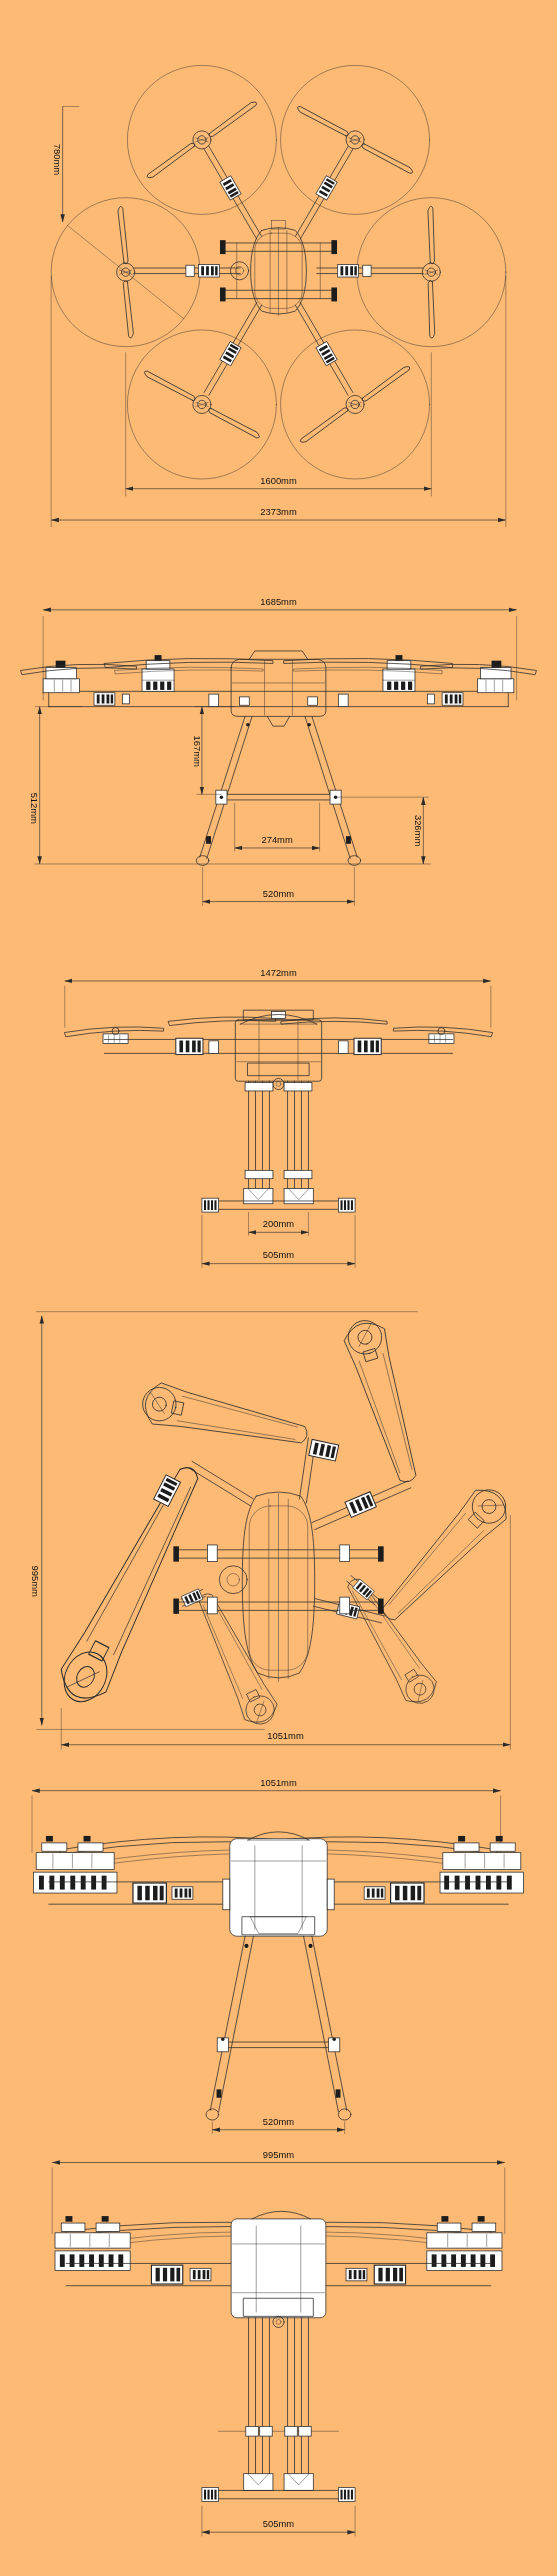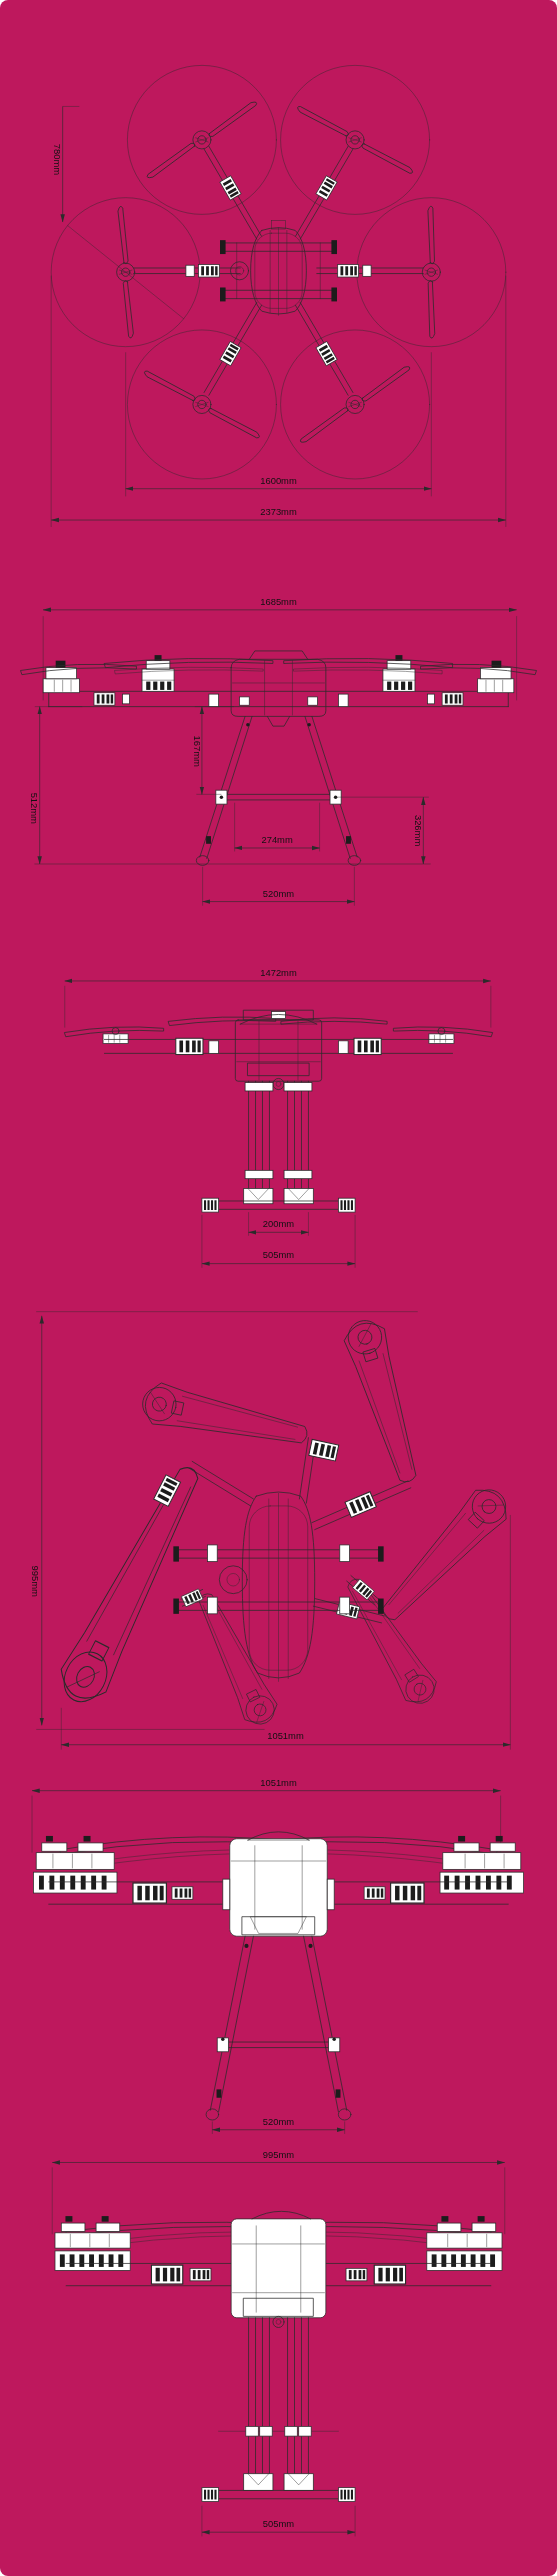--- a/index.html
+++ b/index.html
@@ -1,17 +1,17 @@
 <!DOCTYPE html>
 <html style="font-size:11px"><head>
 <meta charset="utf-8">
 <style>
   html,body{margin:0;padding:0;background:#fff;}
   body{width:557px;height:2576px;font-family:"Liberation Sans",sans-serif;}
-  .sheet{position:relative;width:557px;height:2576px;background:#be185d;overflow:hidden;border-radius:8px;}
+  .sheet{position:relative;width:557px;height:2576px;background:#fdba74;overflow:hidden;}
   svg{position:absolute;top:0;left:0;}
   .ln{stroke:#2b2b2b;fill:none;stroke-width:1.1;stroke-linecap:round;stroke-linejoin:round;}
   .lnt{stroke:#2b2b2b;fill:none;stroke-width:0.65;stroke-linecap:round;}
   .wh{fill:#ffffff;stroke:#2b2b2b;stroke-width:1.1;}
   .fd{fill:#1c1c1c;stroke:none;}
   .dim{stroke:#2b2b2b;stroke-width:0.9;fill:none;}
   .ext{stroke:#2b2b2b;stroke-width:0.6;fill:none;}
   text.dt{font:13.5px "Liberation Sans",sans-serif;fill:#111;text-anchor:middle;}
 </style>
 </head>

